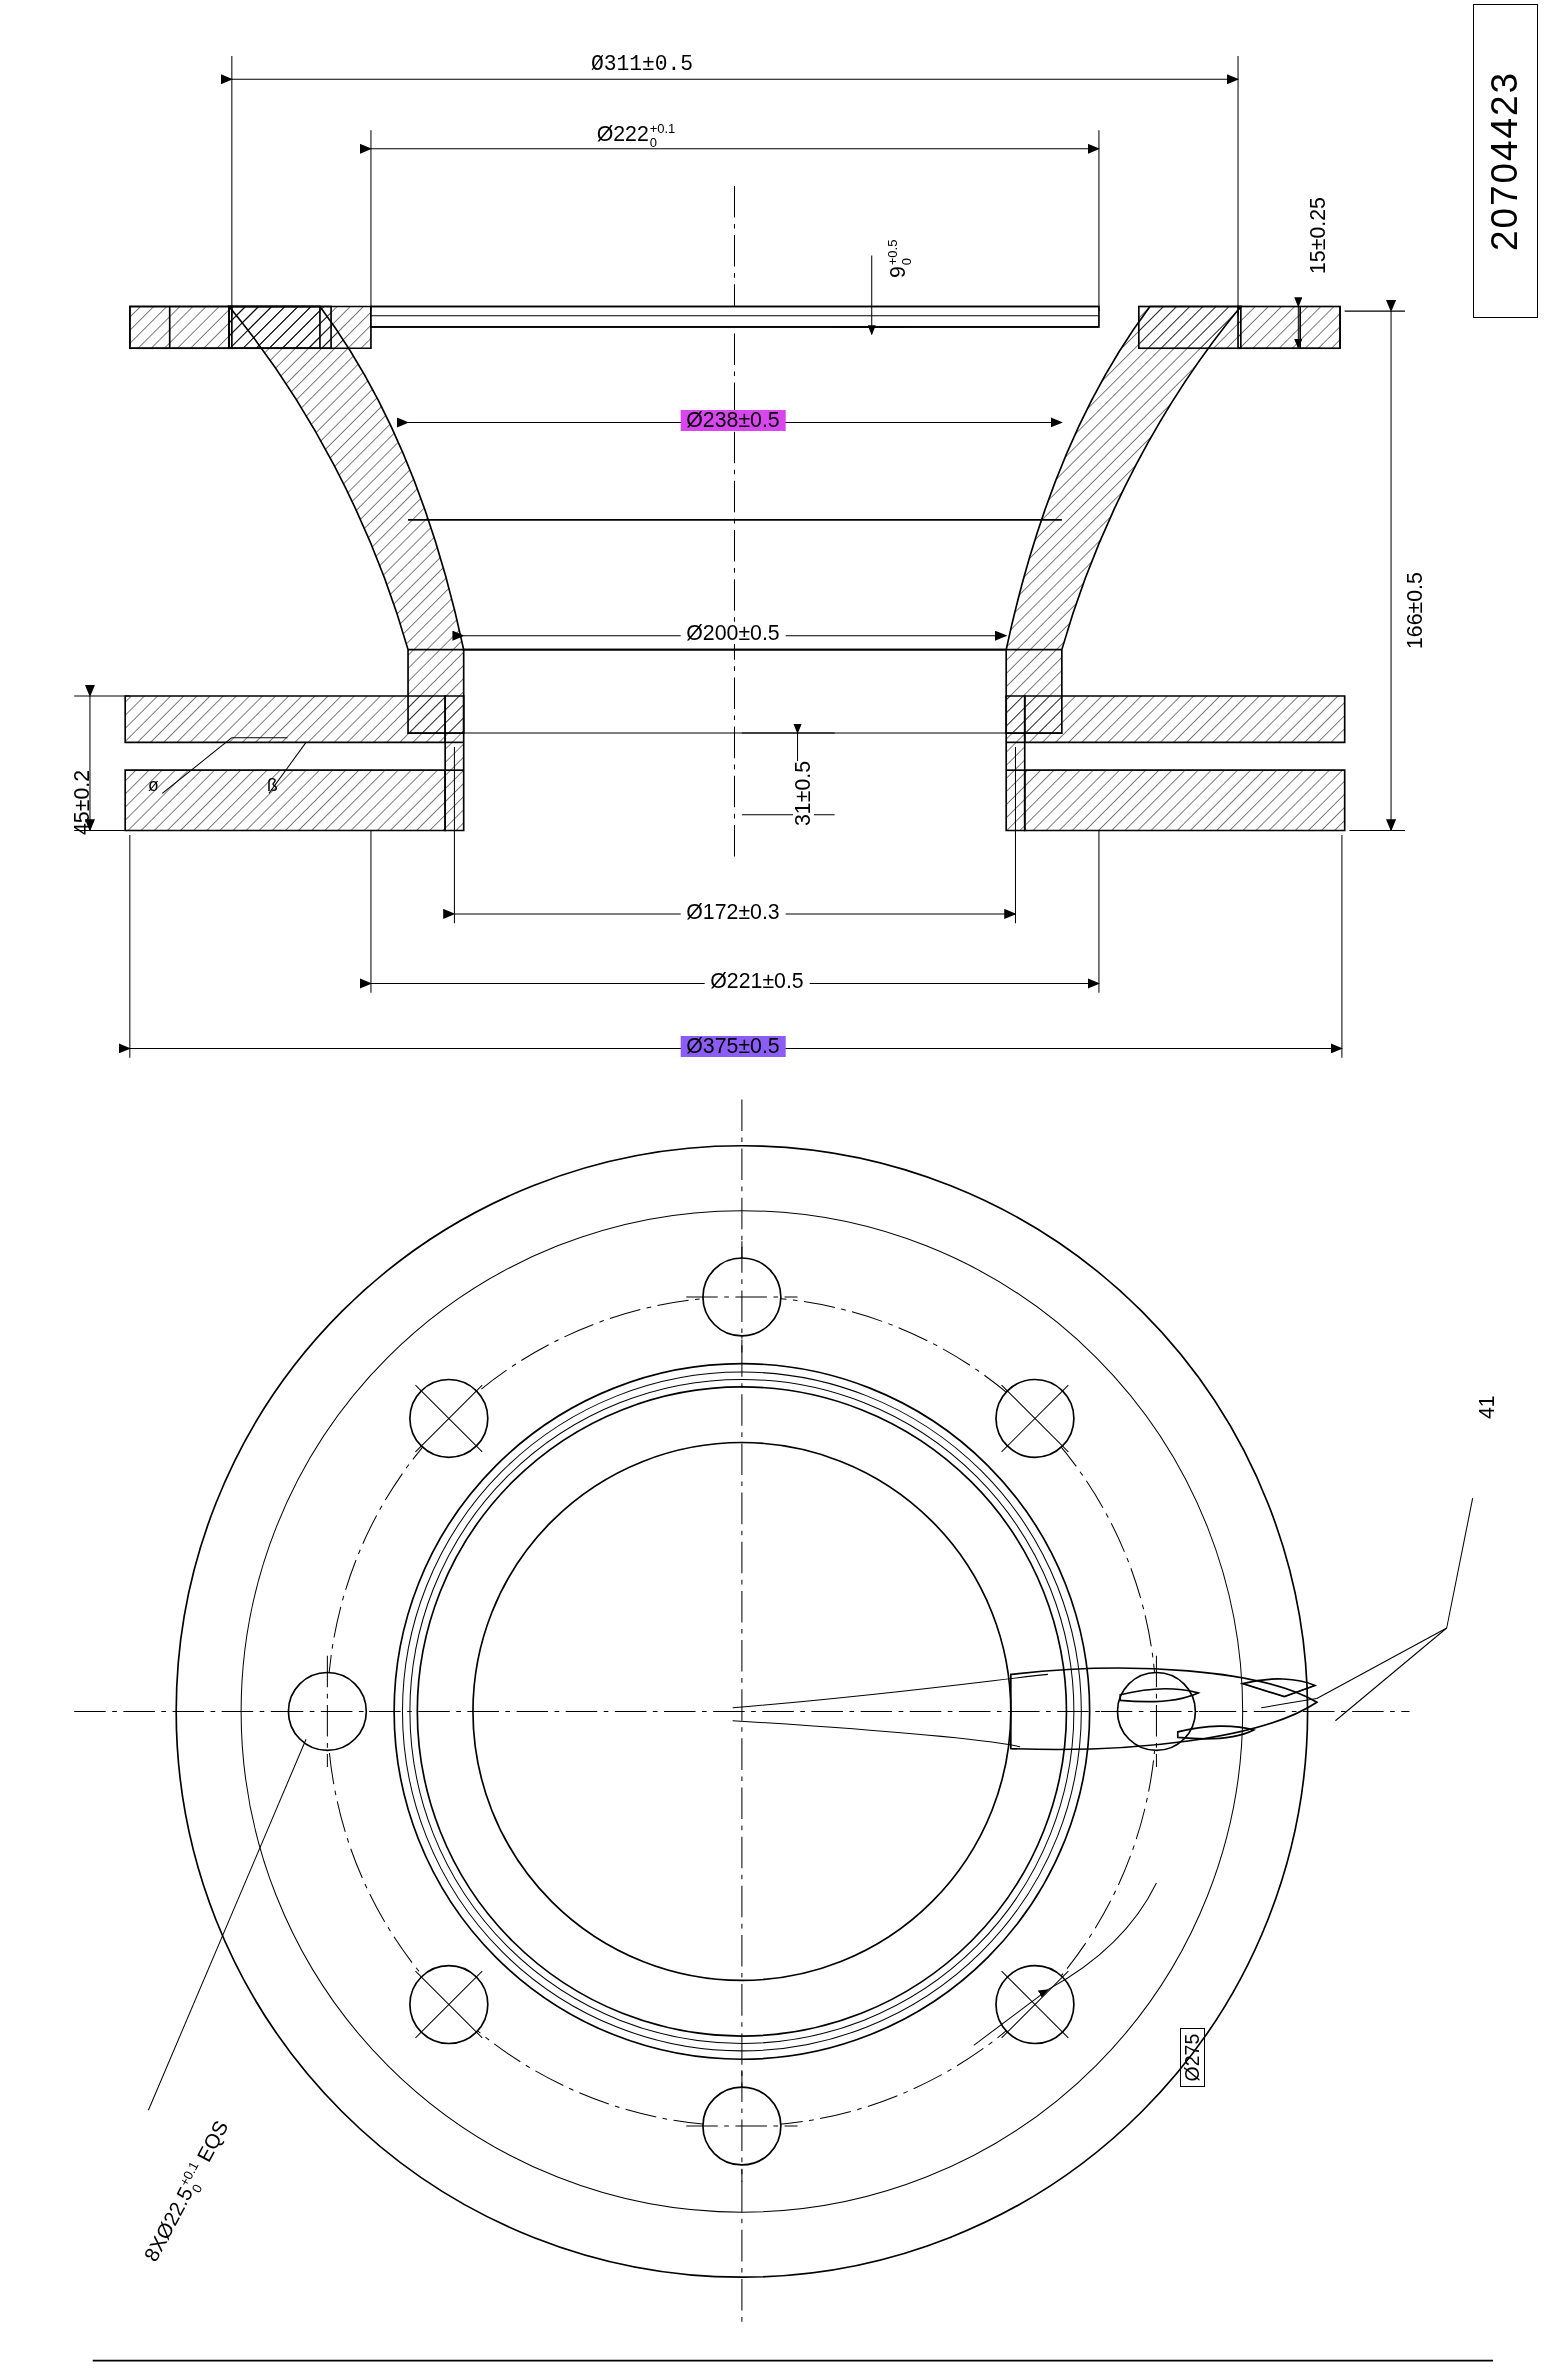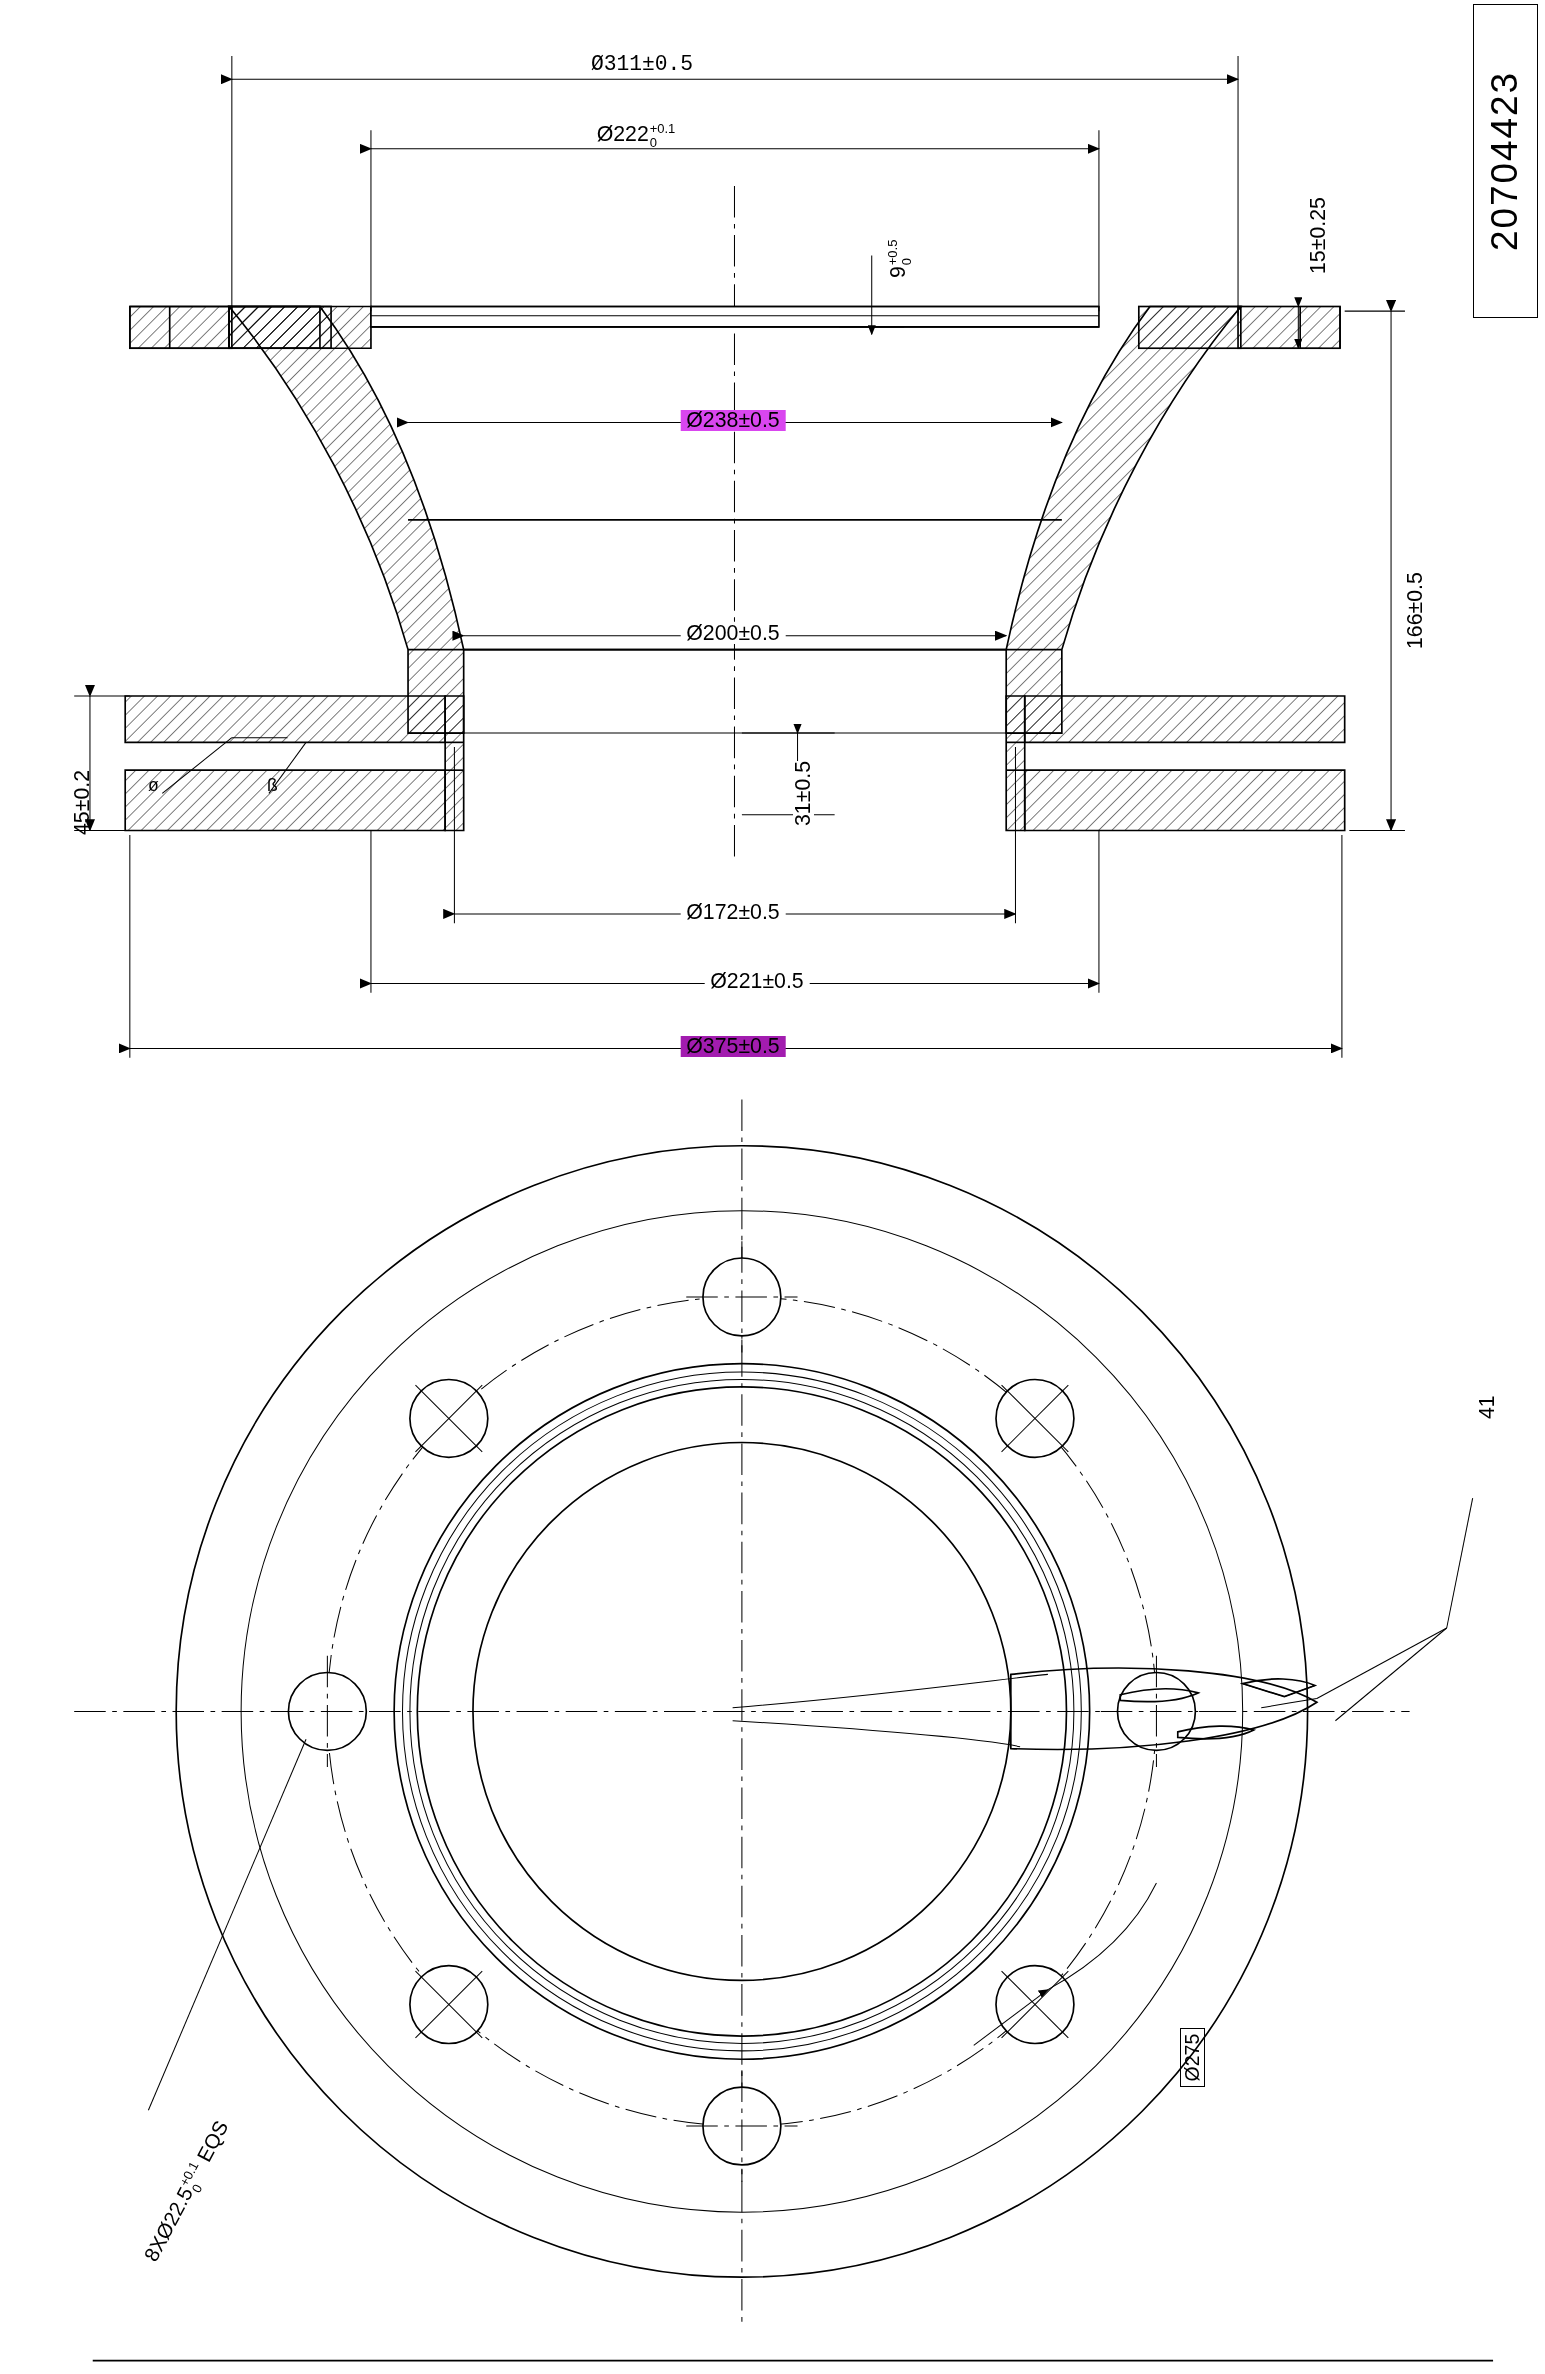--- a/index.html
+++ b/index.html
@@ -276,25 +276,25 @@
   </div>
 
   <div class="lbl vert" style="left:886px; top:278px;">
     <span>9</span><span class="tolbox"><span>+0.5</span><span>0</span></span>
   </div>
 
   <div class="lbl" style="left:733px; top:410px; transform:translateX(-50%); background:#d946ef; padding:0 5.6px;">Ø238±0.5</div>
 
   <div class="lbl" style="left:733px; top:623px; transform:translateX(-50%); background:#fff; padding:0 5.6px;">Ø200±0.5</div>
 
-  <div class="lbl" style="left:733px; top:902px; transform:translateX(-50%); background:#fff; padding:0 5.6px;">Ø172±0.5</div>
+  <div class="lbl" style="left:733px; top:902px; transform:translateX(-50%); background:#fff; padding:0 5.6px;">Ø172±0.3</div>
 
   <div class="lbl" style="left:733px; top:971px; transform:translateX(-50%); background:#fff; padding:0 5.6px;margin-left:24px;">Ø221±0.5</div>
 
-  <div class="lbl" style="left:733px; top:1036px; transform:translateX(-50%); background:#a21caf; padding:0 5.6px;">Ø375±0.5</div>
+  <div class="lbl" style="left:733px; top:1036px; transform:translateX(-50%); background:#8b5cf6; padding:0 5.6px;">Ø375±0.5</div>
 
   <div class="lbl vert" style="left:1308px; top:274px;">15±0.25</div>
 
   <div class="lbl vert" style="left:1405px; top:649px;">166±0.5</div>
 
   <div class="lbl vert" style="left:72px; top:835px;">45±0.2</div>
 
   <div class="lbl vert" style="left:793px; top:826px; background:#fff;">31±0.5</div>
 
   <div class="lbl vert" style="left:1477px; top:1419px;">41</div>

